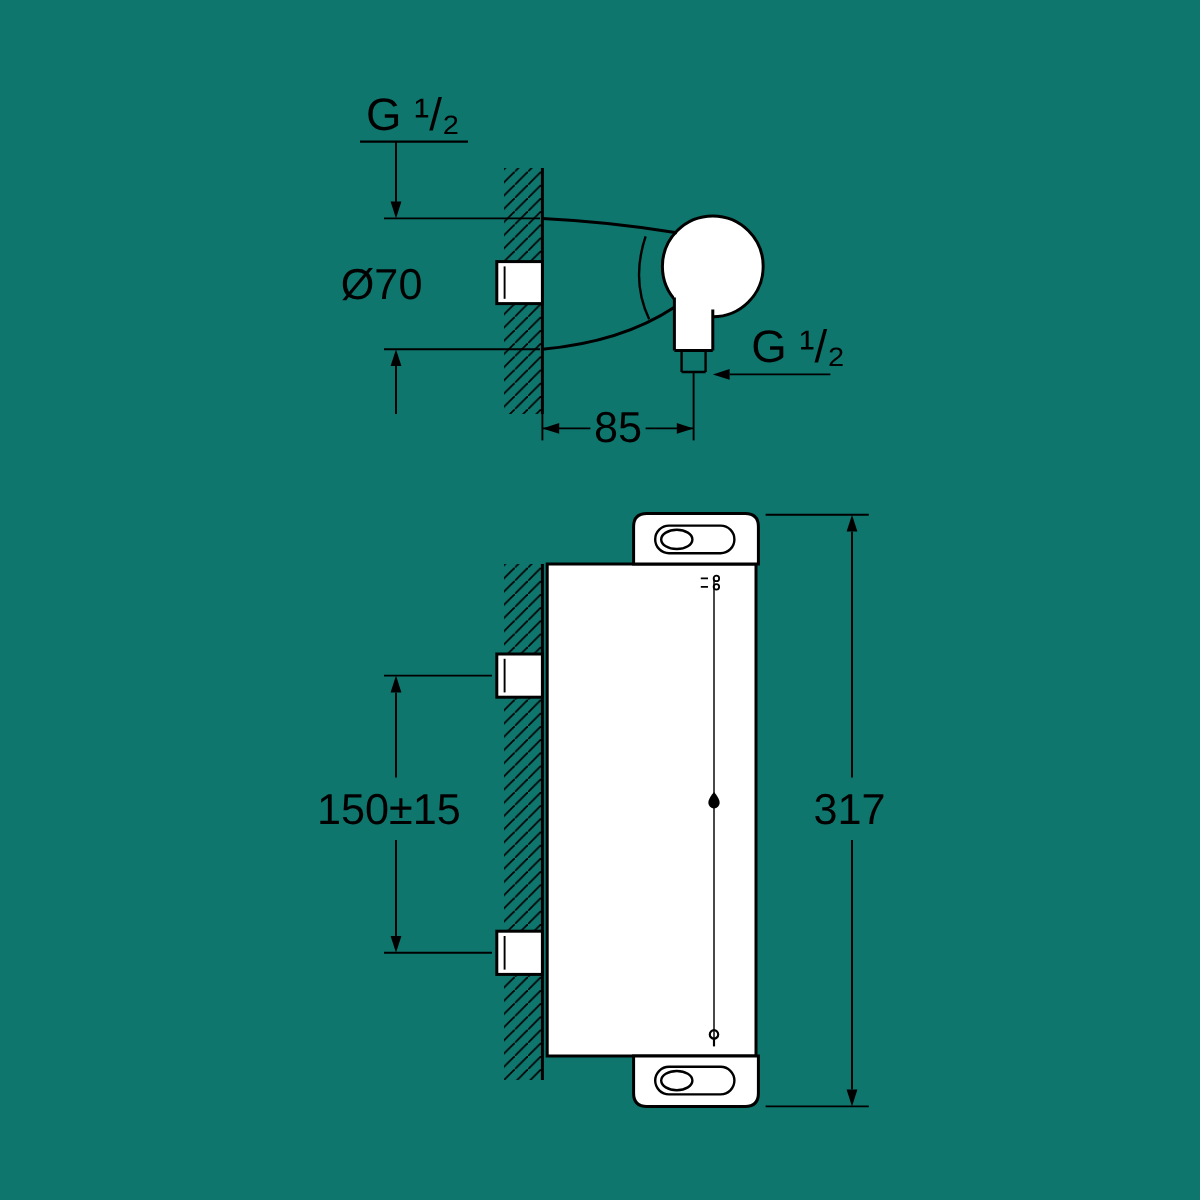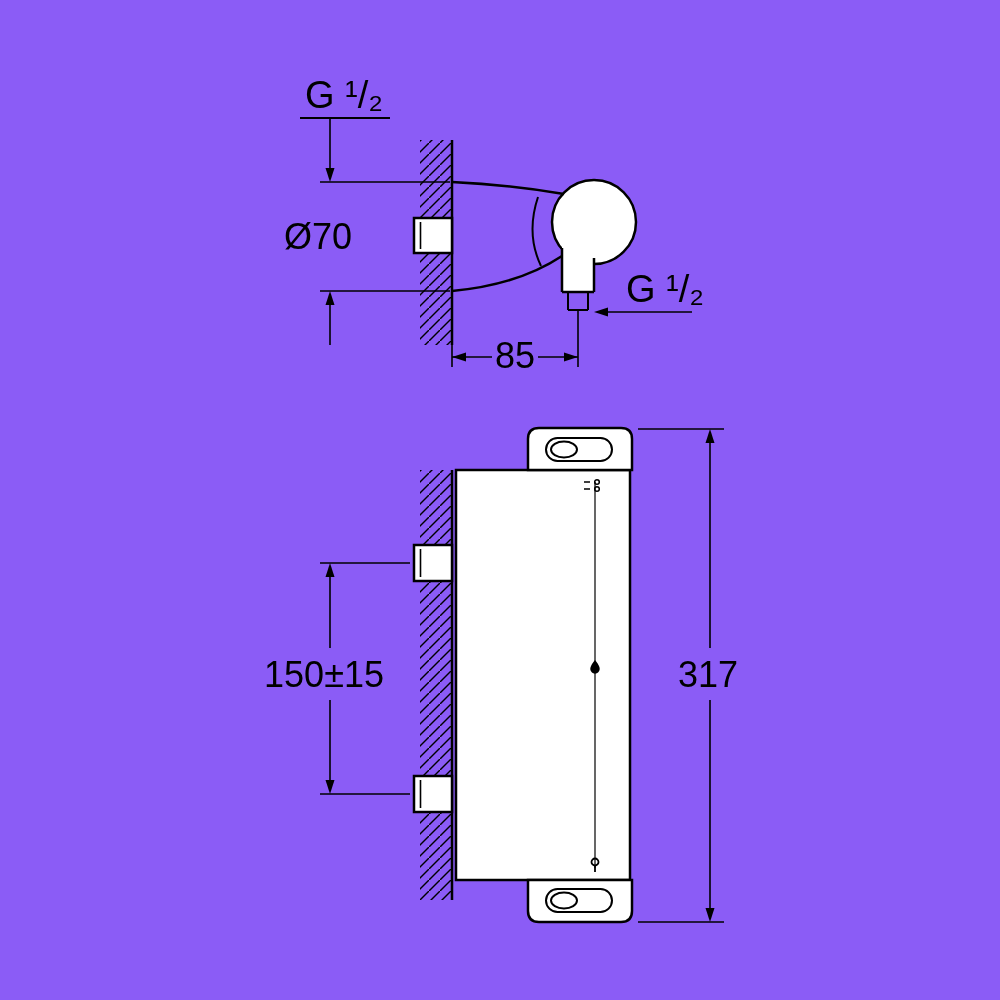--- a/index.html
+++ b/index.html
@@ -5,21 +5,21 @@
   html, body {
     margin: 0;
     padding: 0;
     background: #ffffff;
     font-family: "Liberation Sans", sans-serif;
   }
   .canvas {
     position: relative;
     width: 1000px;
     height: 1000px;
-    background: #8b5cf6;
+    background: #0f766e;
     overflow: hidden;
     text-align: right;
   }
   svg text {
     font-family: "Liberation Sans", sans-serif;
     fill: #000000;
   }
   .dim-text  { font-size: 36px; }
   .thread-text { font-size: 38px; }
 </style>

